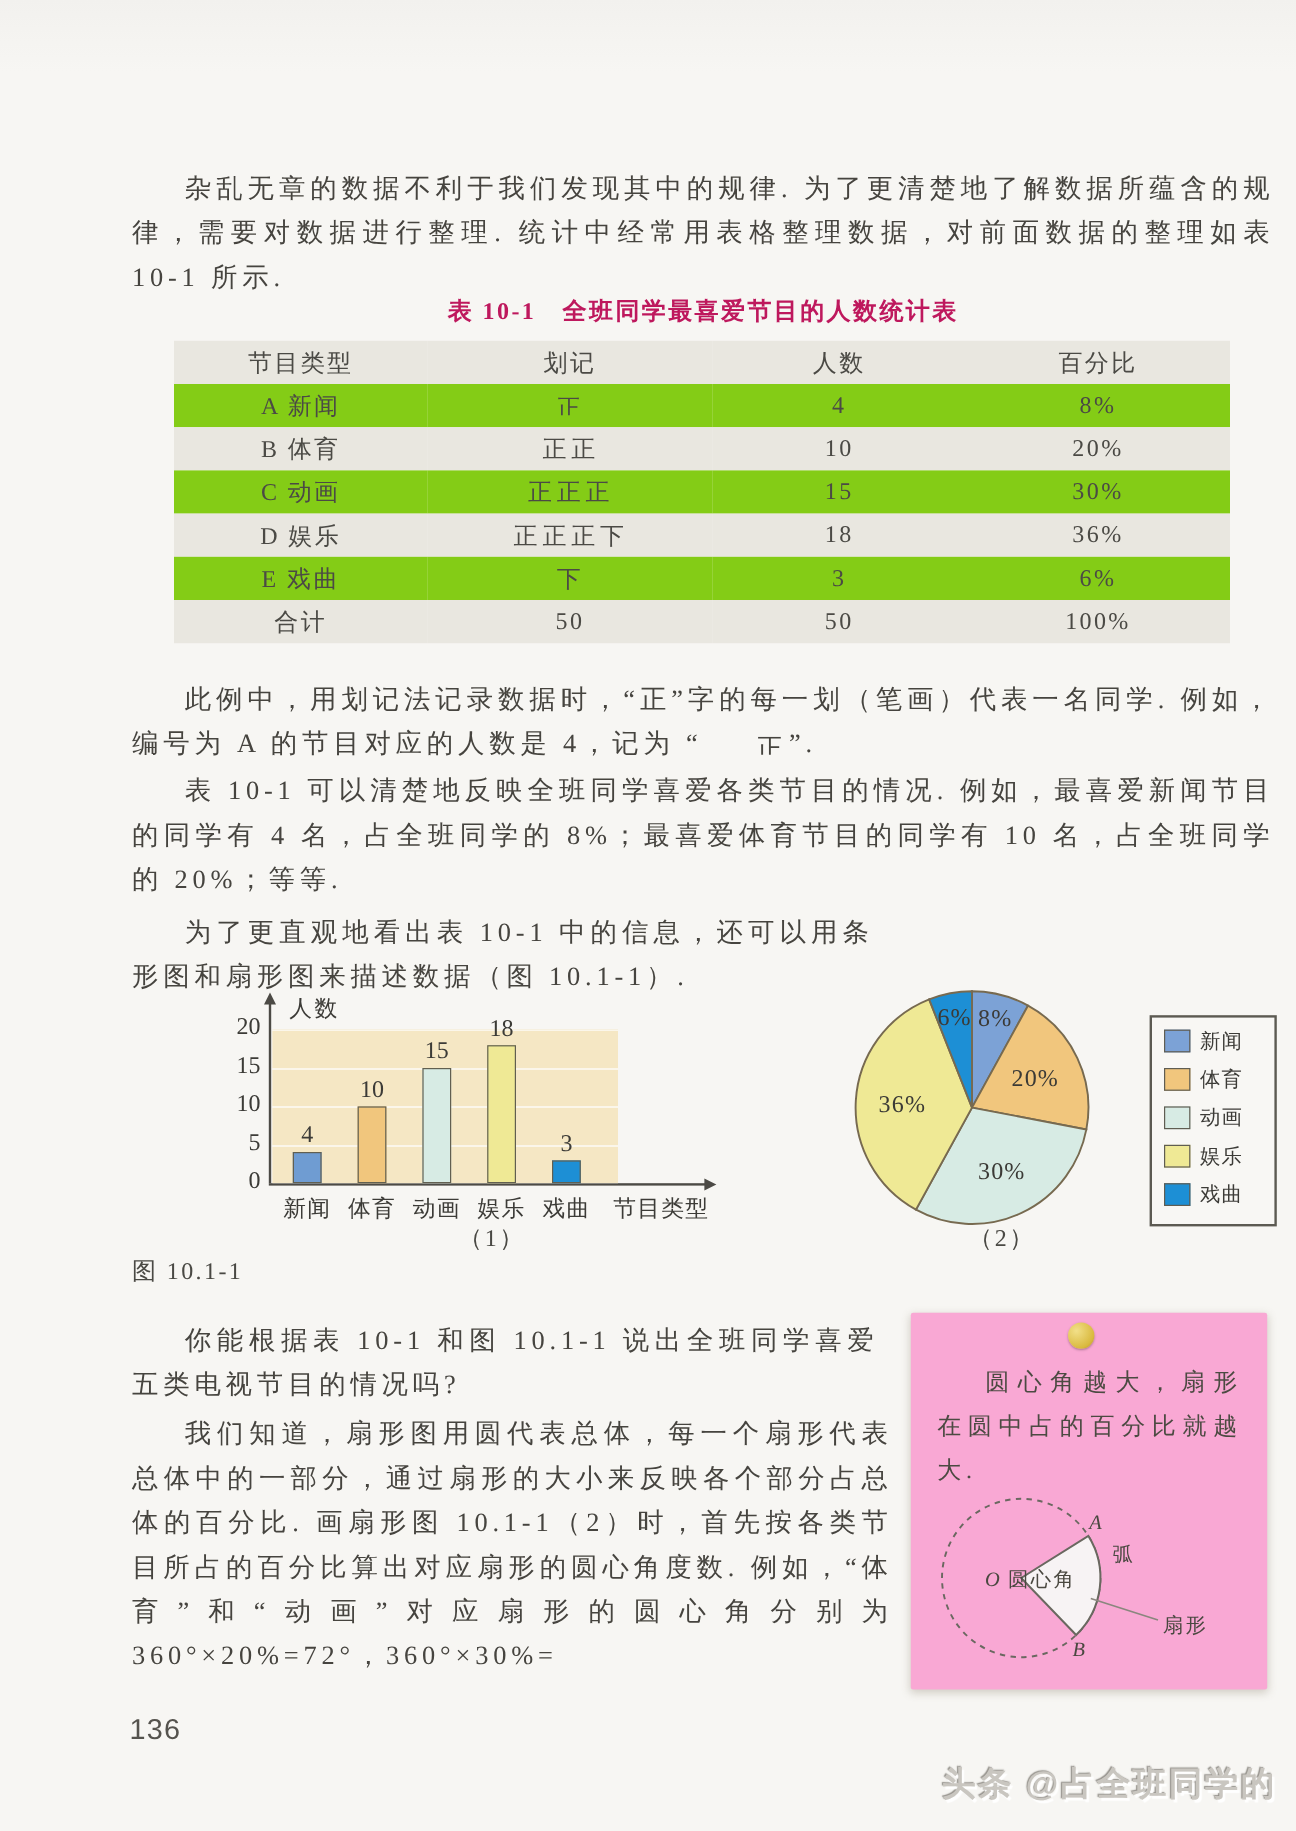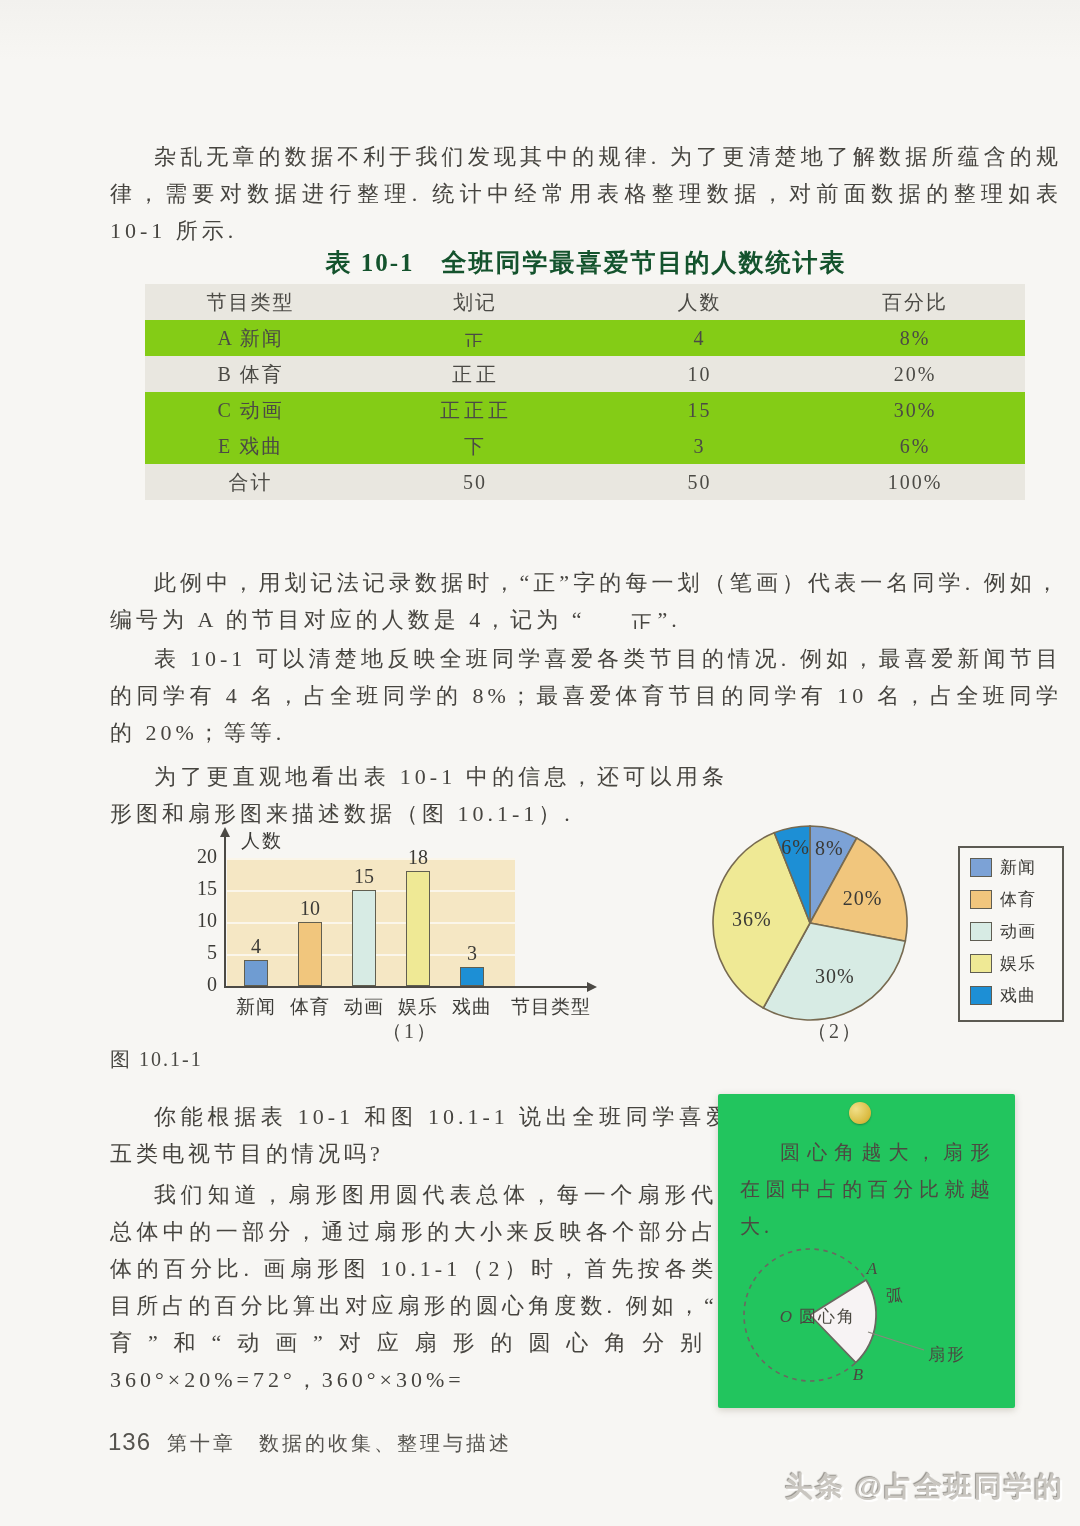--- a/index.html
+++ b/index.html
@@ -5,21 +5,21 @@
   html,body{margin:0;padding:0;}
   body{
     width:1080px;height:1526px;position:relative;overflow:hidden;
     background:linear-gradient(180deg,#f2f1ee 0,#f7f6f3 60px,#f7f6f3 100%);
     font-family:"Liberation Serif","DejaVu Serif",serif;color:#3e3d3a;
   }
   .abs{position:absolute;}
   .para{font-size:22px;line-height:37px;letter-spacing:4px;text-align:justify;color:#46443f;text-indent:44px;}
 
   
-  #table-title{font-size:25px;font-weight:bold;letter-spacing:2px;color:#14532d;text-align:center;}
+  #table-title{font-size:20px;font-weight:bold;letter-spacing:2px;color:#be185d;text-align:center;}
   #stats-table{border-collapse:collapse;width:880px;font-size:20px;color:#4b4a45;}
   #stats-table th,#stats-table td{height:36px;text-align:center;font-weight:normal;letter-spacing:2px;padding:0;}
   #stats-table thead tr{background:#e9e7e0;}
   tr.rowA{background:#84cc16;}
   tr.rowB{background:#e9e7e0;}
   .tally5,.tally3{margin:0 1px;}
   .tally4{display:inline-block;height:15px;line-height:20px;overflow:hidden;vertical-align:-2px;margin:0 1px;}
 
   
   #figure{width:960px;height:222px;}
@@ -40,21 +40,21 @@
   #x-title{position:absolute;left:346px;top:174px;font-size:19px;letter-spacing:1px;color:#3c3b37;}
   
   #pie-chart{position:absolute;left:575px;top:0;width:385px;height:222px;}
   #pie-legend{position:absolute;left:273px;top:26px;width:86px;border:2px solid #5c5a52;padding:8px 6px 4px 10px;background:rgba(250,249,244,.4);}
   .legend-item{display:flex;align-items:center;margin:0 0 9px 0;}
   .legend-swatch{width:20px;height:17px;border:1px solid #5f5d52;margin-right:8px;flex:0 0 auto;}
   .legend-label{font-size:17px;letter-spacing:1px;color:#3c3b37;}
   #figure-caption{font-size:20px;letter-spacing:2px;text-align:left;color:#4a4944;}
 
   
-  #note-panel{left:718px;top:1094px;width:297px;height:314px;background:#22c55e;
+  #note-panel{left:759px;top:1094px;width:297px;height:314px;background:#f9a8d4;
     box-shadow:0 2px 7px rgba(110,100,75,.28);border-radius:2px;}
   #note-pin{position:absolute;left:131px;top:8px;width:22px;height:22px;border-radius:50%;
     background:radial-gradient(circle at 7px 7px,#f2e089,#d9b93e 70%,#a8862a);box-shadow:0 1px 2px rgba(0,0,0,.3);}
   #note-text{position:absolute;left:22px;top:40px;width:254px;font-size:20px;line-height:37px;
     letter-spacing:4px;text-indent:40px;color:#4c4a42;text-align:justify;}
   #note-svg{position:absolute;left:10px;top:152px;}
   .note-lab{font-size:17px;fill:#4a4840;letter-spacing:2px;}
   .note-italic{font-style:italic;font-size:17px;fill:#4a4840;}
 
   
@@ -98,20 +98,26 @@
         <td>B 体育</td>
         <td><span class="tally5">正</span><span class="tally5">正</span></td>
         <td>10</td>
         <td>20%</td>
       </tr>
       <tr class="rowA">
         <td>C 动画</td>
         <td><span class="tally5">正</span><span class="tally5">正</span><span class="tally5">正</span></td>
         <td>15</td>
         <td>30%</td>
+      </tr>
+      <tr class="rowB">
+        <td>D 娱乐</td>
+        <td><span class="tally5">正</span><span class="tally5">正</span><span class="tally5">正</span><span class="tally3">下</span></td>
+        <td>18</td>
+        <td>36%</td>
       </tr>
       <tr class="rowA">
         <td>E 戏曲</td>
         <td><span class="tally3">下</span></td>
         <td>3</td>
         <td>6%</td>
       </tr>
       <tr class="rowB">
         <td>合计</td>
         <td>50</td>
@@ -219,16 +225,15 @@
     <text x="144" y="28" class="note-italic" text-anchor="middle">A</text>
     <text x="130" y="134" class="note-italic" text-anchor="middle">B</text>
     <text x="71" y="76" class="note-lab">圆心角</text>
     <text x="158" y="55" class="note-lab">弧</text>
     <text x="200" y="114" class="note-lab">扇形</text>
   </svg>
 </div>
 
 <div class="abs" id="page-footer">
   <span id="page-number">136</span>
-  <span id="chapter-title">第十章　数据的收集、整理与描述</span>
 </div>
 
 <div class="abs" id="watermark">头条 @占全班同学的</div>
 
 </body></html>

